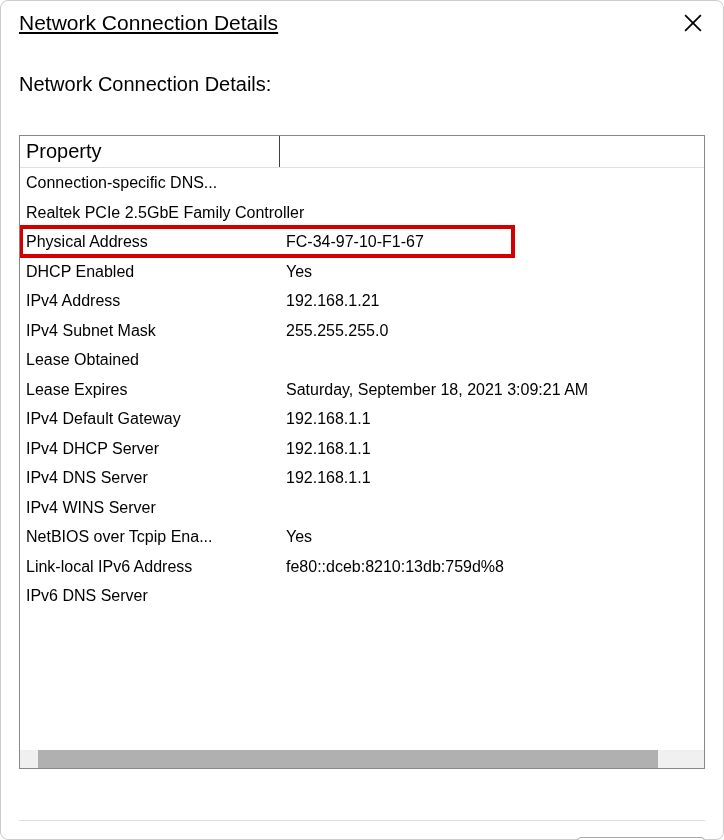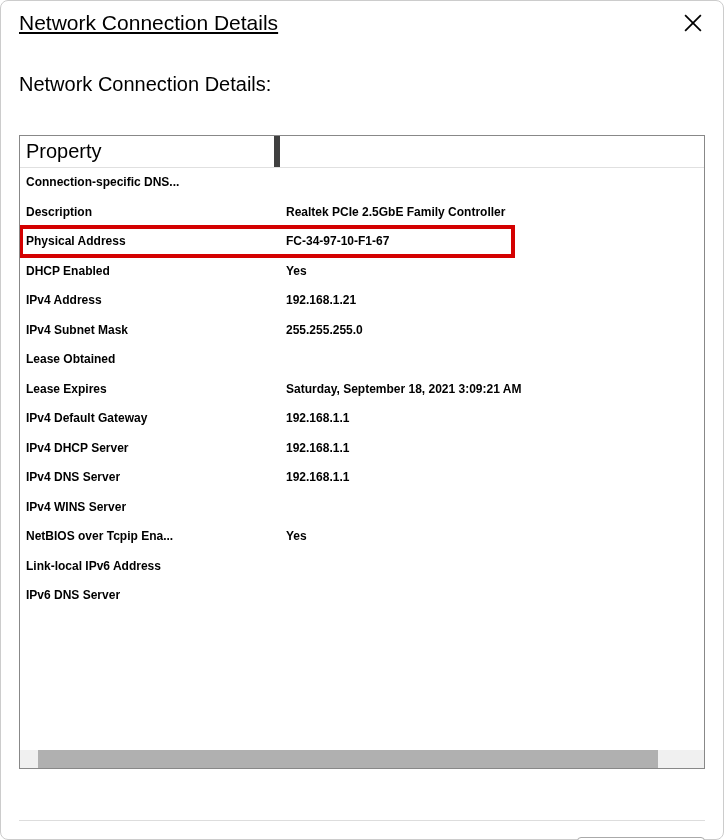--- a/index.html
+++ b/index.html
@@ -62,34 +62,33 @@
       position: relative;
       overflow: hidden;
     }
     .header-row {
       display: flex;
       border-bottom: 1px solid #e0e0e0;
     }
     .header-cell {
       font-size: 20px;
       padding: 4px 6px;
-      border-right: 6px solid #404040;
+      border-right: 1px solid #404040;
       white-space: nowrap;
     }
     .header-prop { width: 260px; }
     .header-val { flex: 1; border-right: none; }
     .rows {
       position: relative;
     }
     .row {
       display: flex;
-      font-size: 12px;
+      font-size: 16px;
       line-height: 29.5px;
       position: relative;
-      font-weight: bold;
     }
     .cell-prop {
       width: 260px;
       padding: 0 6px;
       white-space: nowrap;
       overflow: hidden;
       text-overflow: clip;
     }
     .cell-val {
       flex: 1;
@@ -163,21 +162,20 @@
     <div class="table-box">
       <div class="header-row">
         <div class="header-cell header-prop">Property</div>
       </div>
       <div class="rows" id="rows">
           <div class="row">
             <div class="cell-prop">Connection-specific DNS...</div>
             <div class="cell-val"></div>
           </div>
           <div class="row">
-            <div class="cell-prop">Description</div>
             <div class="cell-val">Realtek PCIe 2.5GbE Family Controller</div>
           </div>
           <div class="row">
             <div class="cell-prop">Physical Address</div>
             <div class="cell-val">FC-34-97-10-F1-67</div>
           </div>
           <div class="highlight-box" style="top: 57px;"></div>
           <div class="row">
             <div class="cell-prop">DHCP Enabled</div>
             <div class="cell-val">Yes</div>
@@ -212,20 +210,21 @@
           <div class="row">
             <div class="cell-prop">IPv4 WINS Server</div>
             <div class="cell-val"></div>
           </div>
           <div class="row">
             <div class="cell-prop">NetBIOS over Tcpip Ena...</div>
             <div class="cell-val">Yes</div>
           </div>
           <div class="row">
             <div class="cell-prop">Link-local IPv6 Address</div>
+            <div class="cell-val">fe80::dceb:8210:13db:759d%8</div>
           </div>
           <div class="row">
             <div class="cell-prop">IPv6 DNS Server</div>
             <div class="cell-val"></div>
           </div>
         </div>
       <div class="hscroll">
         <div class="hscroll-thumb"></div>
       </div>
     </div>

